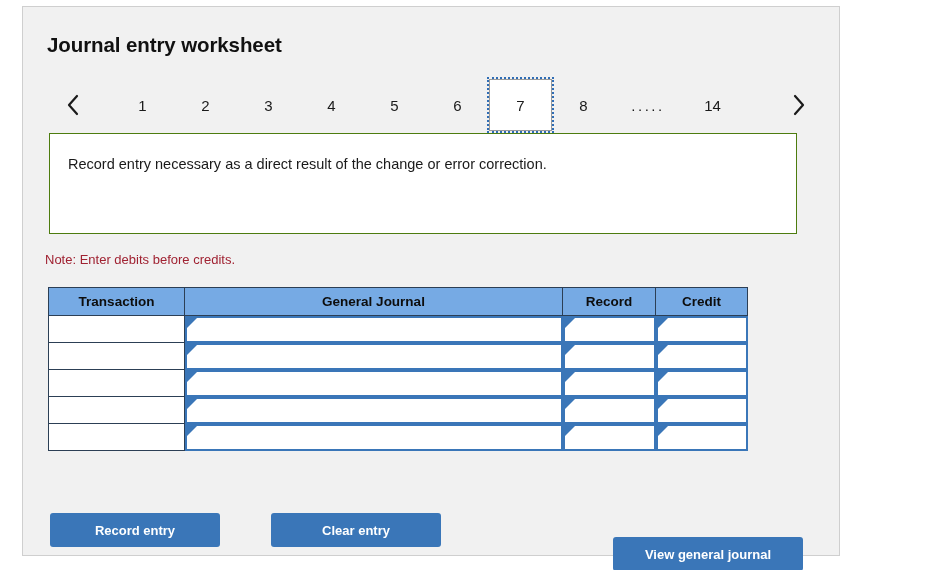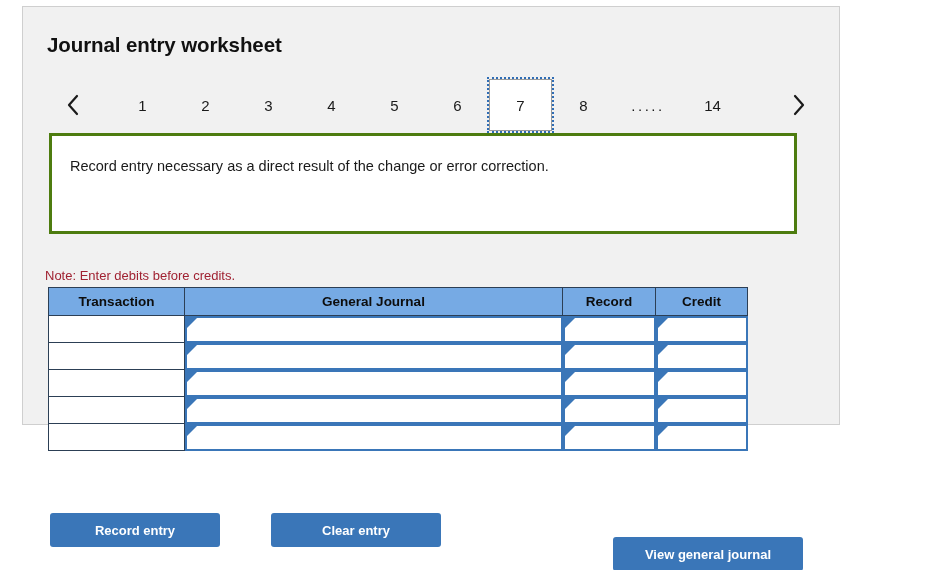--- a/index.html
+++ b/index.html
@@ -14,21 +14,21 @@
   body {
     font-family: "Liberation Sans", sans-serif;
     -webkit-font-smoothing: antialiased;
   }
 
   .card {
     position: absolute;
     left: 22px;
     top: 6px;
     width: 818px;
-    height: 419px;
+    height: 550px;
     background: #f1f1f1;
     border: 1px solid #cfcfcf;
     box-sizing: border-box;
   }
 
   .page-title {
     position: absolute;
     left: 24px;
     top: 26px;
     font-size: 20.5px;
@@ -96,42 +96,41 @@
   }
 
   
   .instruction-box {
     position: absolute;
     left: 26px;
     top: 126px;
     width: 748px;
     height: 101px;
     background: #ffffff;
-    border: 3px solid #4d7c0f;
+    border: 1px solid #4d7c0f;
     box-sizing: border-box;
     text-decoration: underline;
   }
   .instruction-text {
     position: absolute;
     left: 18px;
     top: 21px;
     right: 14px;
     font-size: 14.5px;
     color: #1a1a1a;
     line-height: 1.3;
   }
 
   .note {
     position: absolute;
     left: 22px;
     top: 245px;
     font-size: 13px;
     color: #a02232;
     white-space: nowrap;
-    margin-top: 16px;
   }
 
   
   .jtable {
     position: absolute;
     left: 25px;
     top: 280px;
     border-collapse: collapse;
     table-layout: fixed;
   }

